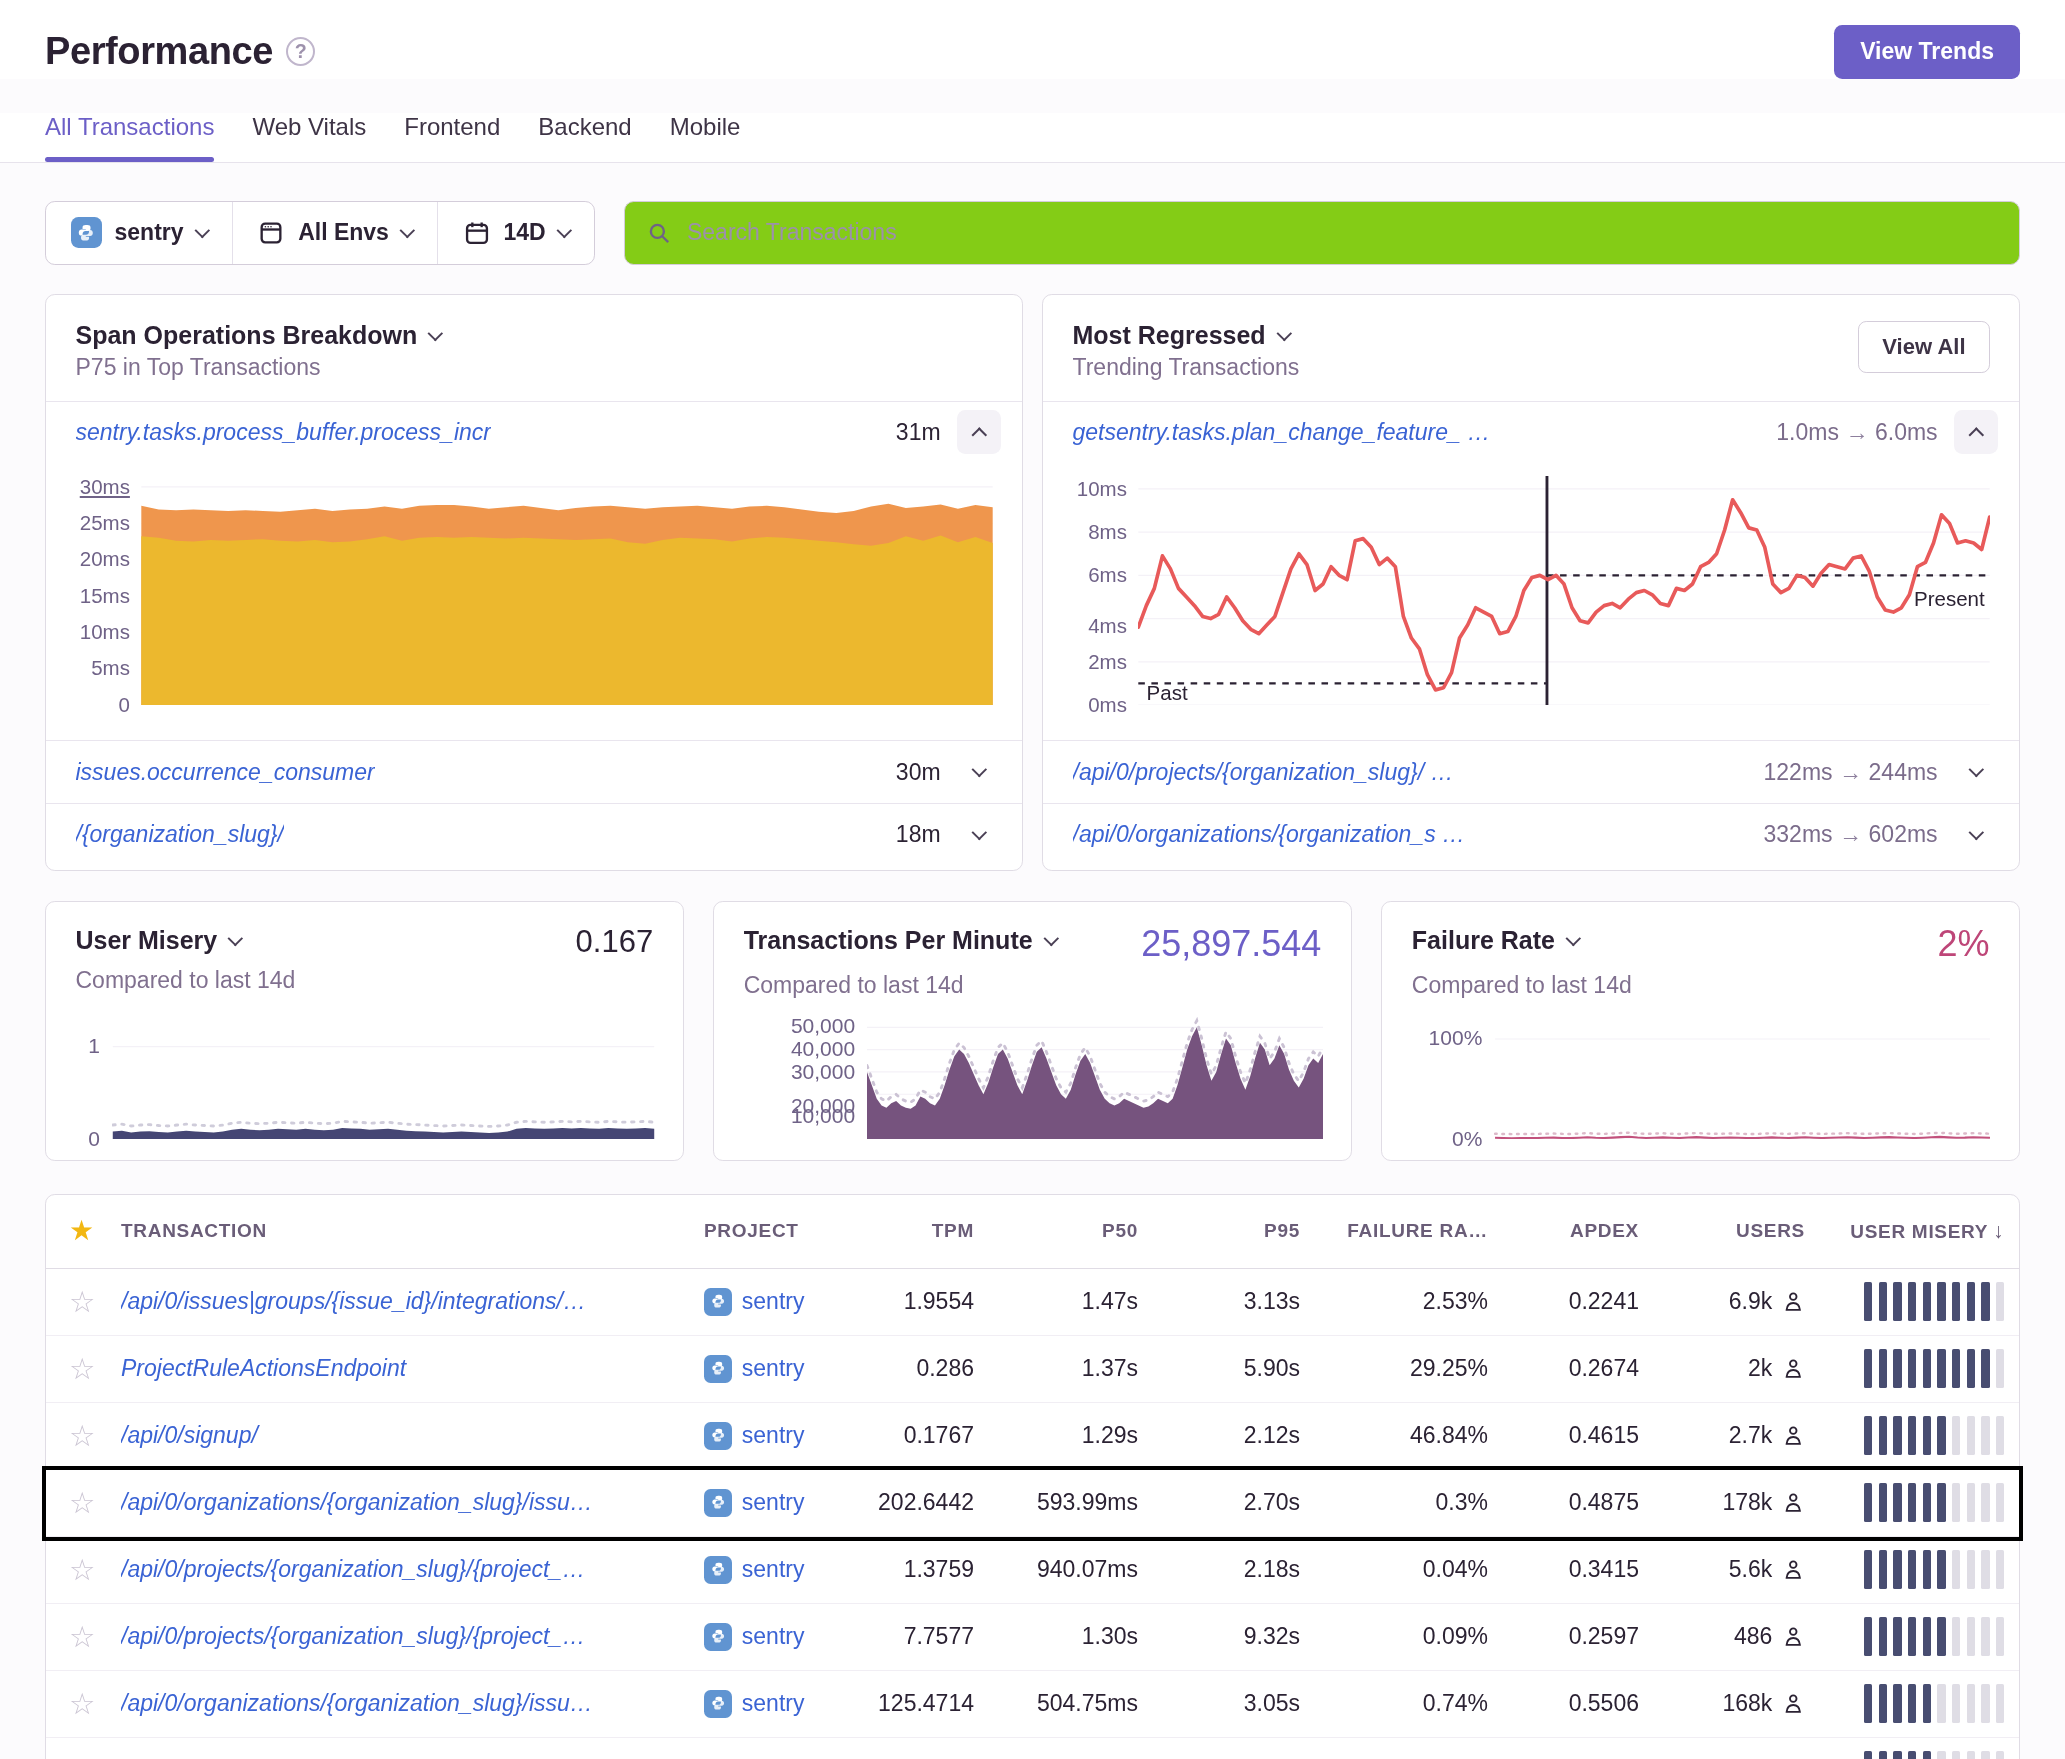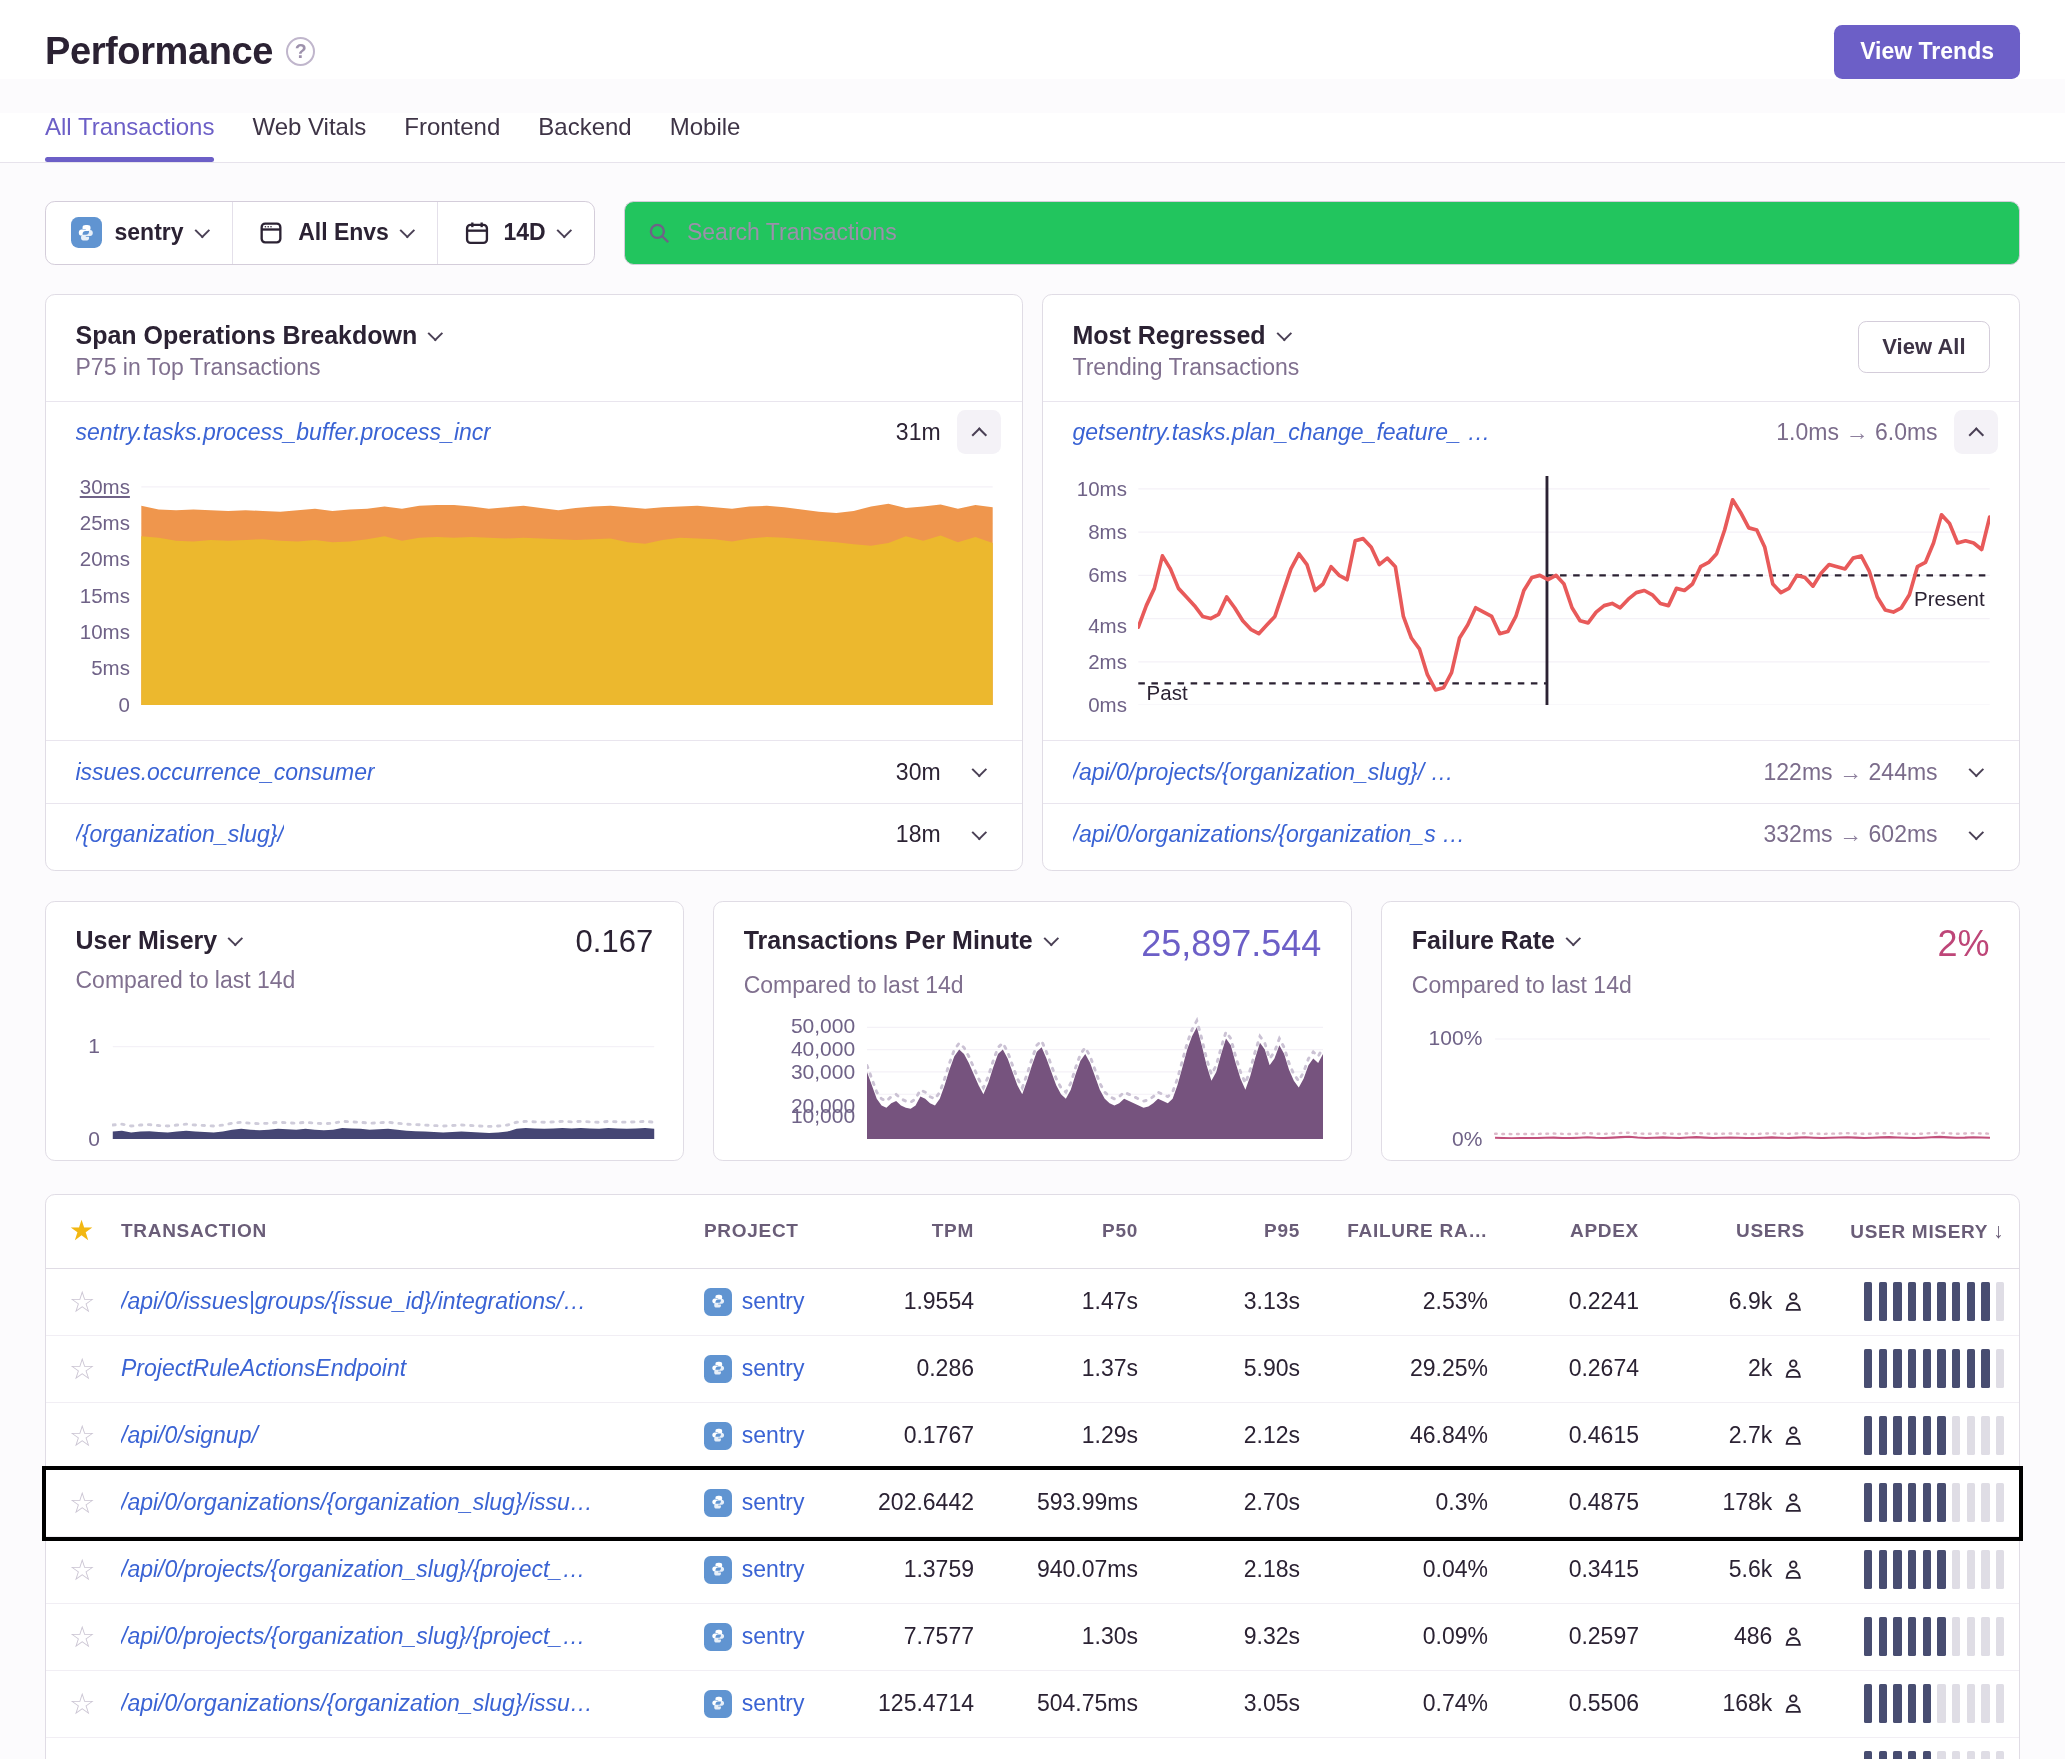--- a/index.html
+++ b/index.html
@@ -18,21 +18,21 @@
   .tab { font-size:24px; color:#3e3446; padding-bottom:21px; position:relative; cursor:pointer; }
   .tab.active { color:#6C5FC7; font-weight:500; }
   .tab.active::after { content:""; position:absolute; left:0; right:0; bottom:-0.8px; height:5.7px; background:#6C5FC7; border-radius:3.3px; }
 
   
   .filters { display:flex; gap:29.5px; margin:38px 45px 0; }
   .filter-group { display:flex; height:64px; background:#fff; border:0.8px solid #d4cdda; border-radius:9.8px; align-items:stretch; }
   .fseg { display:flex; align-items:center; gap:13px; padding:0 24.5px; font-size:23px; font-weight:600; color:#2b2233; cursor:pointer; }
   .fseg + .fseg { border-left:0.8px solid #e4e0ea; }
   .py-tile { width:31px; height:31px; background:#6094D1; border-radius:7.4px; display:flex; align-items:center; justify-content:center; }
-  .search { flex:1; display:flex; align-items:center; gap:14.7px; height:64px; background:#22c55e; border:0.8px solid #d4cdda; border-radius:9.8px; padding:0 21px; }
+  .search { flex:1; display:flex; align-items:center; gap:14.7px; height:64px; background:#84cc16; border:0.8px solid #d4cdda; border-radius:9.8px; padding:0 21px; }
   .search input { flex:1; border:none; outline:none; font-size:23px; font-family:inherit; color:#2b2233; background:transparent; }
   .search input::placeholder { color:#9c90ab; }
 
   
   .chv { width:10.6px; height:10.6px; border-right:2.5px solid #4a4055; border-bottom:2.5px solid #4a4055;
     display:inline-block; transform:rotate(45deg); margin-top:-4.9px; flex:none; }
   .chv.up { transform:rotate(-135deg); margin-top:4.9px; }
 
   
   .panels { display:grid; grid-template-columns:1fr 1fr; gap:19px; margin:29.5px 45px 0; }

